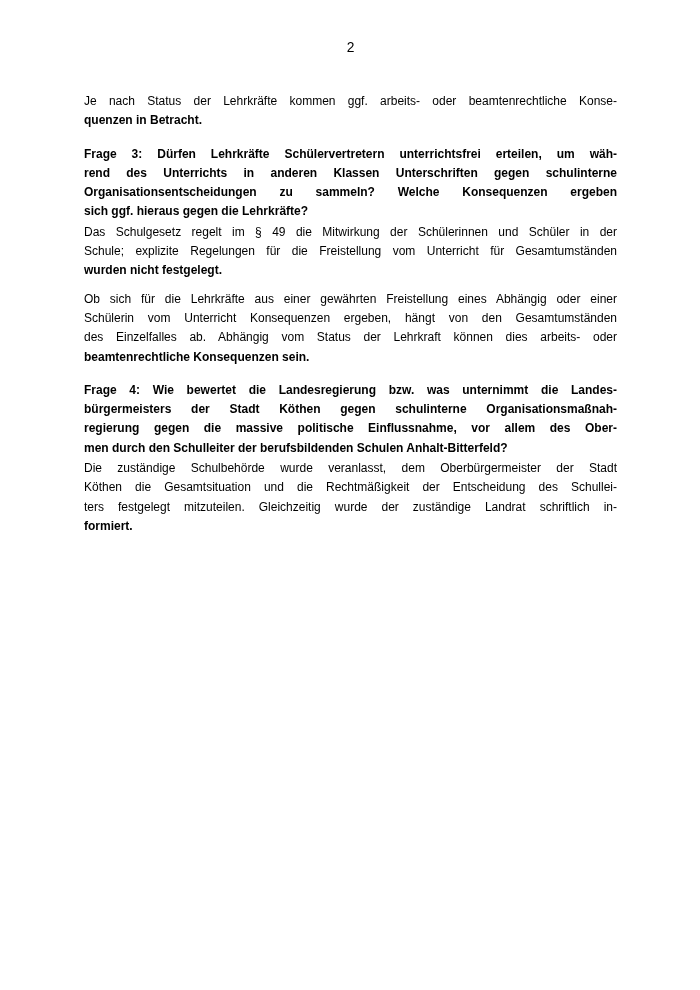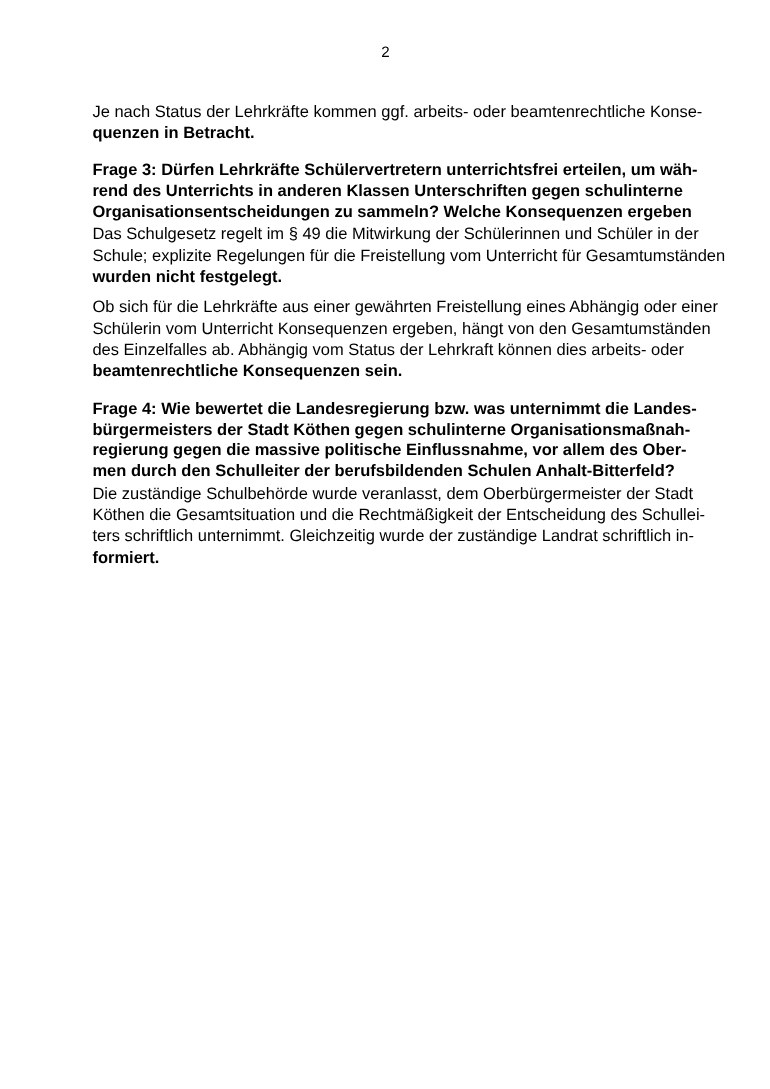--- a/index.html
+++ b/index.html
@@ -34,21 +34,21 @@
     flex-direction: column;
   }
   .para {
     margin: 0 0 9px 0;
   }
   .para.bold {
     font-weight: 700;
     margin: 5px 0 1px 0;
   }
   .line {
-    font-size: 15px;
+    font-size: 12px;
     line-height: 19.3px;
     white-space: nowrap;       
     text-align: justify;
     text-align-last: justify;  
   }
   .line.last {
     text-align-last: left;     
     font-weight: bold;
   }
 </style>
@@ -59,20 +59,21 @@
   <div class="page-number">2</div>
   <div class="content">
       <div class="para">
         <div class="line">Je nach Status der Lehrkräfte kommen ggf. arbeits- oder beamtenrechtliche Konse-</div>
         <div class="line last">quenzen in Betracht.</div>
       </div>
       <div class="para bold">
         <div class="line">Frage 3: Dürfen Lehrkräfte Schülervertretern unterrichtsfrei erteilen, um wäh-</div>
         <div class="line">rend des Unterrichts in anderen Klassen Unterschriften gegen schulinterne</div>
         <div class="line">Organisationsentscheidungen zu sammeln? Welche Konsequenzen ergeben</div>
+        <div class="line last">sich ggf. hieraus gegen die Lehrkräfte?</div>
       </div>
       <div class="para">
         <div class="line">Das Schulgesetz regelt im § 49 die Mitwirkung der Schülerinnen und Schüler in der</div>
         <div class="line">Schule; explizite Regelungen für die Freistellung vom Unterricht für Gesamtumständen</div>
         <div class="line last">wurden nicht festgelegt.</div>
       </div>
       <div class="para">
         <div class="line">Ob sich für die Lehrkräfte aus einer gewährten Freistellung eines Abhängig oder einer</div>
         <div class="line">Schülerin vom Unterricht Konsequenzen ergeben, hängt von den Gesamtumständen</div>
         <div class="line">des Einzelfalles ab. Abhängig vom Status der Lehrkraft können dies arbeits- oder</div>
@@ -80,17 +81,17 @@
       </div>
       <div class="para bold">
         <div class="line">Frage 4: Wie bewertet die Landesregierung bzw. was unternimmt die Landes-</div>
         <div class="line">bürgermeisters der Stadt Köthen gegen schulinterne Organisationsmaßnah-</div>
         <div class="line">regierung gegen die massive politische Einflussnahme, vor allem des Ober-</div>
         <div class="line last">men durch den Schulleiter der berufsbildenden Schulen Anhalt-Bitterfeld?</div>
       </div>
       <div class="para">
         <div class="line">Die zuständige Schulbehörde wurde veranlasst, dem Oberbürgermeister der Stadt</div>
         <div class="line">Köthen die Gesamtsituation und die Rechtmäßigkeit der Entscheidung des Schullei-</div>
-        <div class="line">ters schriftlich unternimmt. Gleichzeitig wurde der zuständige Landrat schriftlich in-</div>
+        <div class="line">ters festgelegt mitzuteilen. Gleichzeitig wurde der zuständige Landrat schriftlich in-</div>
         <div class="line last">formiert.</div>
       </div>
     </div>
 </div>
 
 </body></html>

